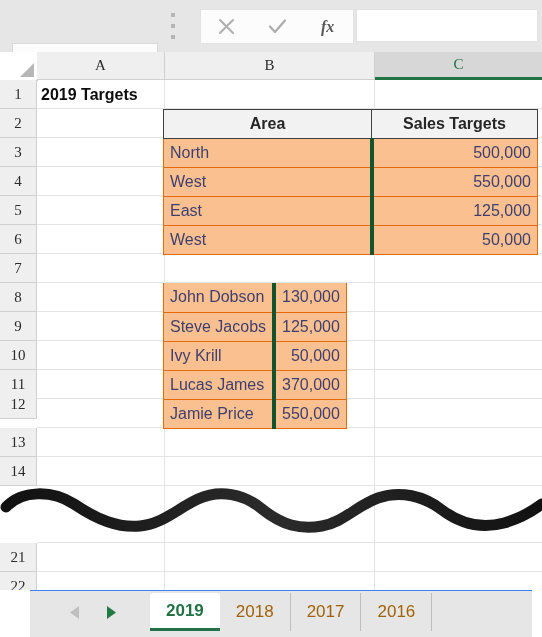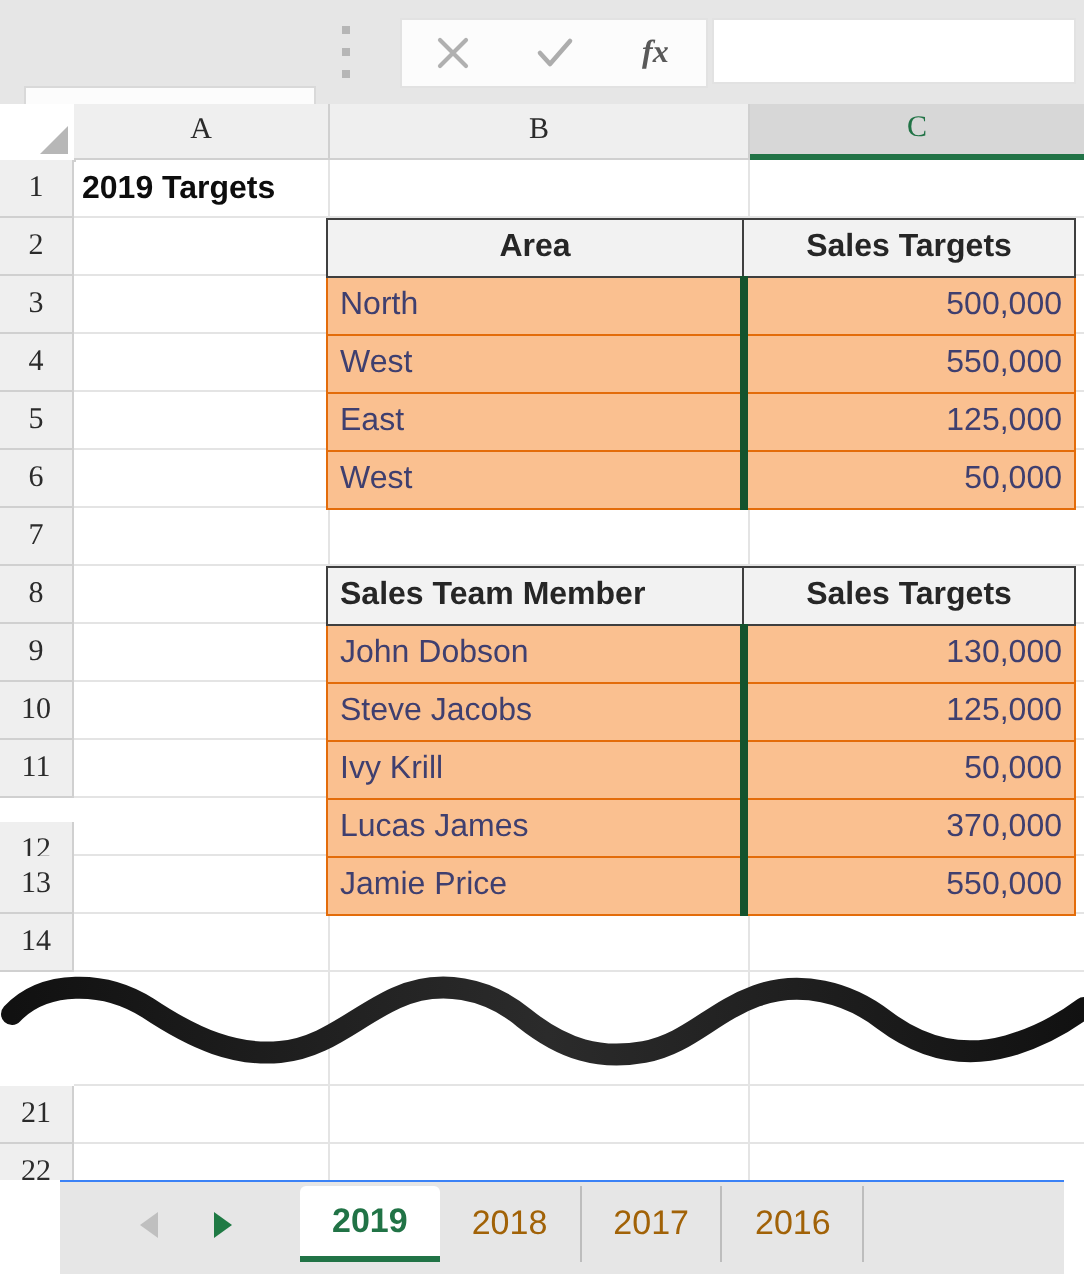--- a/index.html
+++ b/index.html
@@ -218,21 +218,21 @@
       <div class="rh" style="top:29px;">2</div>
       <div class="rh" style="top:58px;">3</div>
       <div class="rh" style="top:87px;">4</div>
       <div class="rh" style="top:116px;">5</div>
       <div class="rh" style="top:145px;">6</div>
       <div class="rh" style="top:174px;">7</div>
       <div class="rh" style="top:203px;">8</div>
       <div class="rh" style="top:232px;">9</div>
       <div class="rh" style="top:261px;">10</div>
       <div class="rh" style="top:290px;">11</div>
-      <div class="rh" style="top:331px;text-align:right;">12</div>
+      <div class="rh" style="top:310px;text-align:right;">12</div>
       <div class="rh" style="top:348px;">13</div>
       <div class="rh" style="top:377px;">14</div>
       <div class="rh" style="top:463px;">21</div>
       <div class="rh" style="top:492px;">22</div>
     </div>
 
     <div class="cells">
       <div class="gridline-v" style="left:127px;height:510px;"></div>
       <div class="gridline-v" style="left:337px;height:510px;"></div>
       <div class="gridline-h" style="top:28px;"></div>
@@ -274,24 +274,20 @@
         </tr>
         <tr>
           <td class="label">West</td>
           <td class="num">50,000</td>
         </tr>
       </tbody>
         </table>
 
       <table class="xtable" style="left:126px;top:203px;">
         <tbody>
-            <tr>
-          <th class="lft label-h col-label">Sales Team Member</th>
-          <th class="ctr col-value">Sales Targets</th>
-        </tr>
         <tr>
           <td class="label">John Dobson</td>
           <td class="num">130,000</td>
         </tr>
         <tr>
           <td class="label">Steve Jacobs</td>
           <td class="num">125,000</td>
         </tr>
         <tr>
           <td class="label">Ivy Krill</td>

